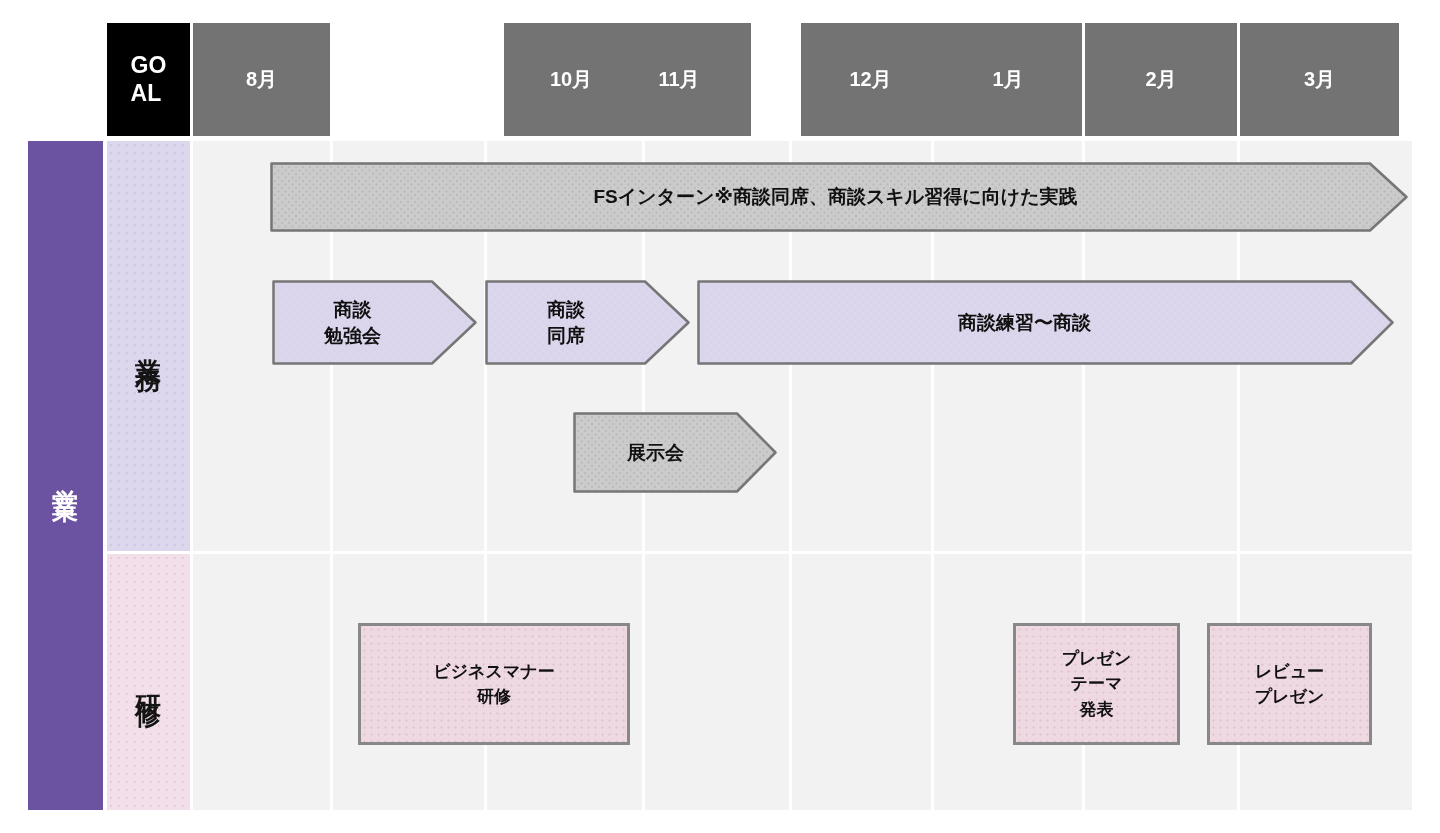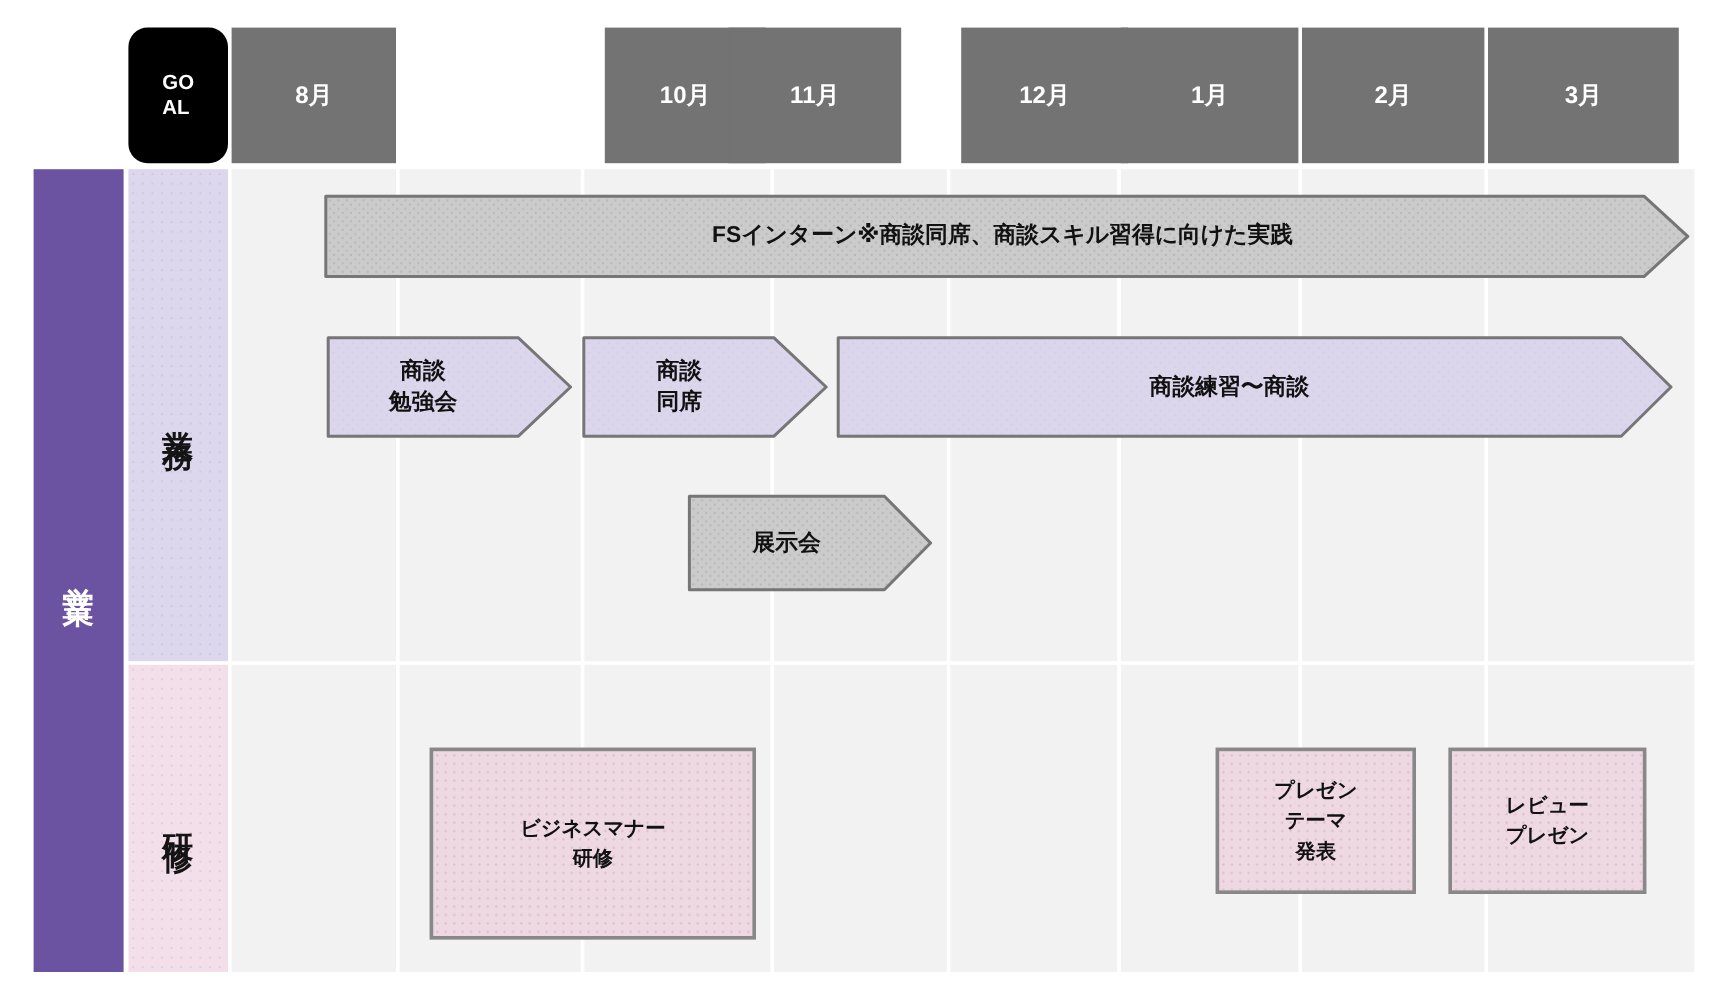--- a/index.html
+++ b/index.html
@@ -7,21 +7,21 @@
     position:relative; width:1440px; height:833px; background:#ffffff;
     font-family:"Liberation Sans","DejaVu Sans",sans-serif; overflow:hidden;
   }
   .pre { white-space:pre-line; }
 
   
   .hcell {
     position:absolute; top:23px; height:113px; background:#737373; color:#ffffff;
     font-weight:bold; font-size:20px; display:flex; align-items:center; justify-content:center;
   }
-  .hcell.goal { background:#000000; font-size:17px; line-height:1.18; text-align:left;border-radius:16px; }
+  .hcell.goal { background:#000000; font-size:23px; line-height:1.18; text-align:left; }
 
   
   .stripe { position:absolute; top:141px; height:669px; background:#f2f2f2; }
   .row-divider { position:absolute; left:193px; top:551px; width:1219px; height:3px; background:#ffffff; }
 
   
   .sidebar {
     position:absolute; left:28px; top:141px; width:75px; height:669px; background:#6b53a1;
     display:flex; align-items:center; justify-content:center;
   }
@@ -136,21 +136,21 @@
   <svg class="bar" style="left:697px;top:280px" width="697" height="85">
     <polygon points="1.5,1.5 654,1.5 695.5,42.5 654,83.5 1.5,83.5" fill="url(#patLav)" stroke="#767676" stroke-width="2.5" stroke-linejoin="round"></polygon>
   </svg>
   <div class="barlabel arr-size" style="left:697px;top:280px;width:655px;height:85px">商談練習〜商談</div>
 
   <svg class="bar" style="left:573px;top:412px" width="204" height="81">
     <polygon points="1.5,1.5 164,1.5 202.5,40.5 164,79.5 1.5,79.5" fill="url(#patGray)" stroke="#767676" stroke-width="2.5" stroke-linejoin="round"></polygon>
   </svg>
   <div class="barlabel arr-size" style="left:573px;top:412px;width:165px;height:81px">展示会</div>
 
-  <div class="pinkbox" style="left:358px;top:623px;width:272px;height:160px">
+  <div class="pinkbox" style="left:358px;top:623px;width:272px;height:122px">
     <span class="barlabel box-size pre" style="position:static">ビジネスマナー
 研修</span>
   </div>
   <div class="pinkbox" style="left:1013px;top:623px;width:167px;height:122px">
     <span class="barlabel box-size pre" style="position:static">プレゼン
 テーマ
 発表</span>
   </div>
   <div class="pinkbox" style="left:1207px;top:623px;width:165px;height:122px">
     <span class="barlabel box-size pre" style="position:static">レビュー

